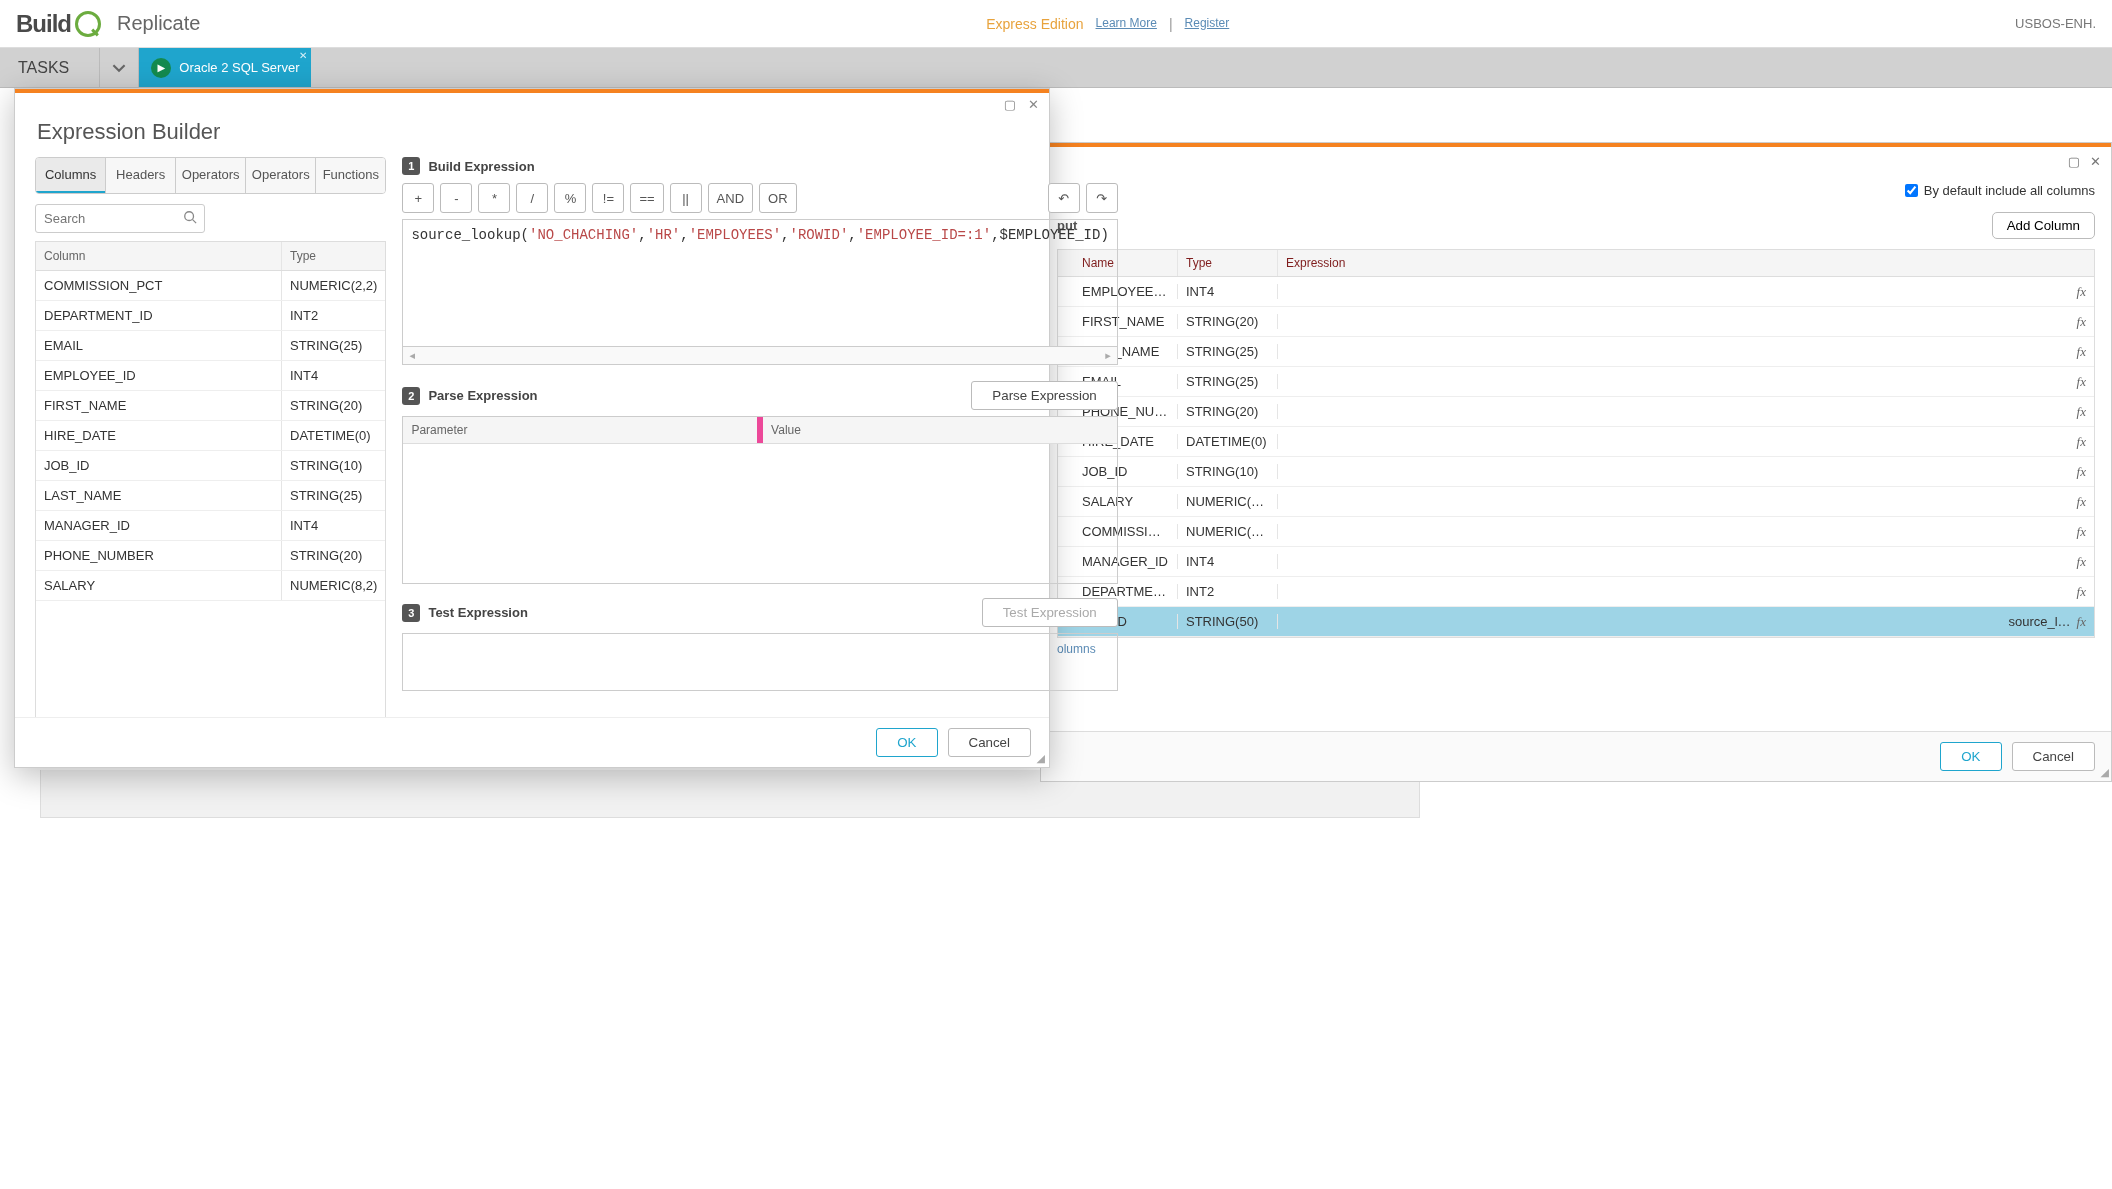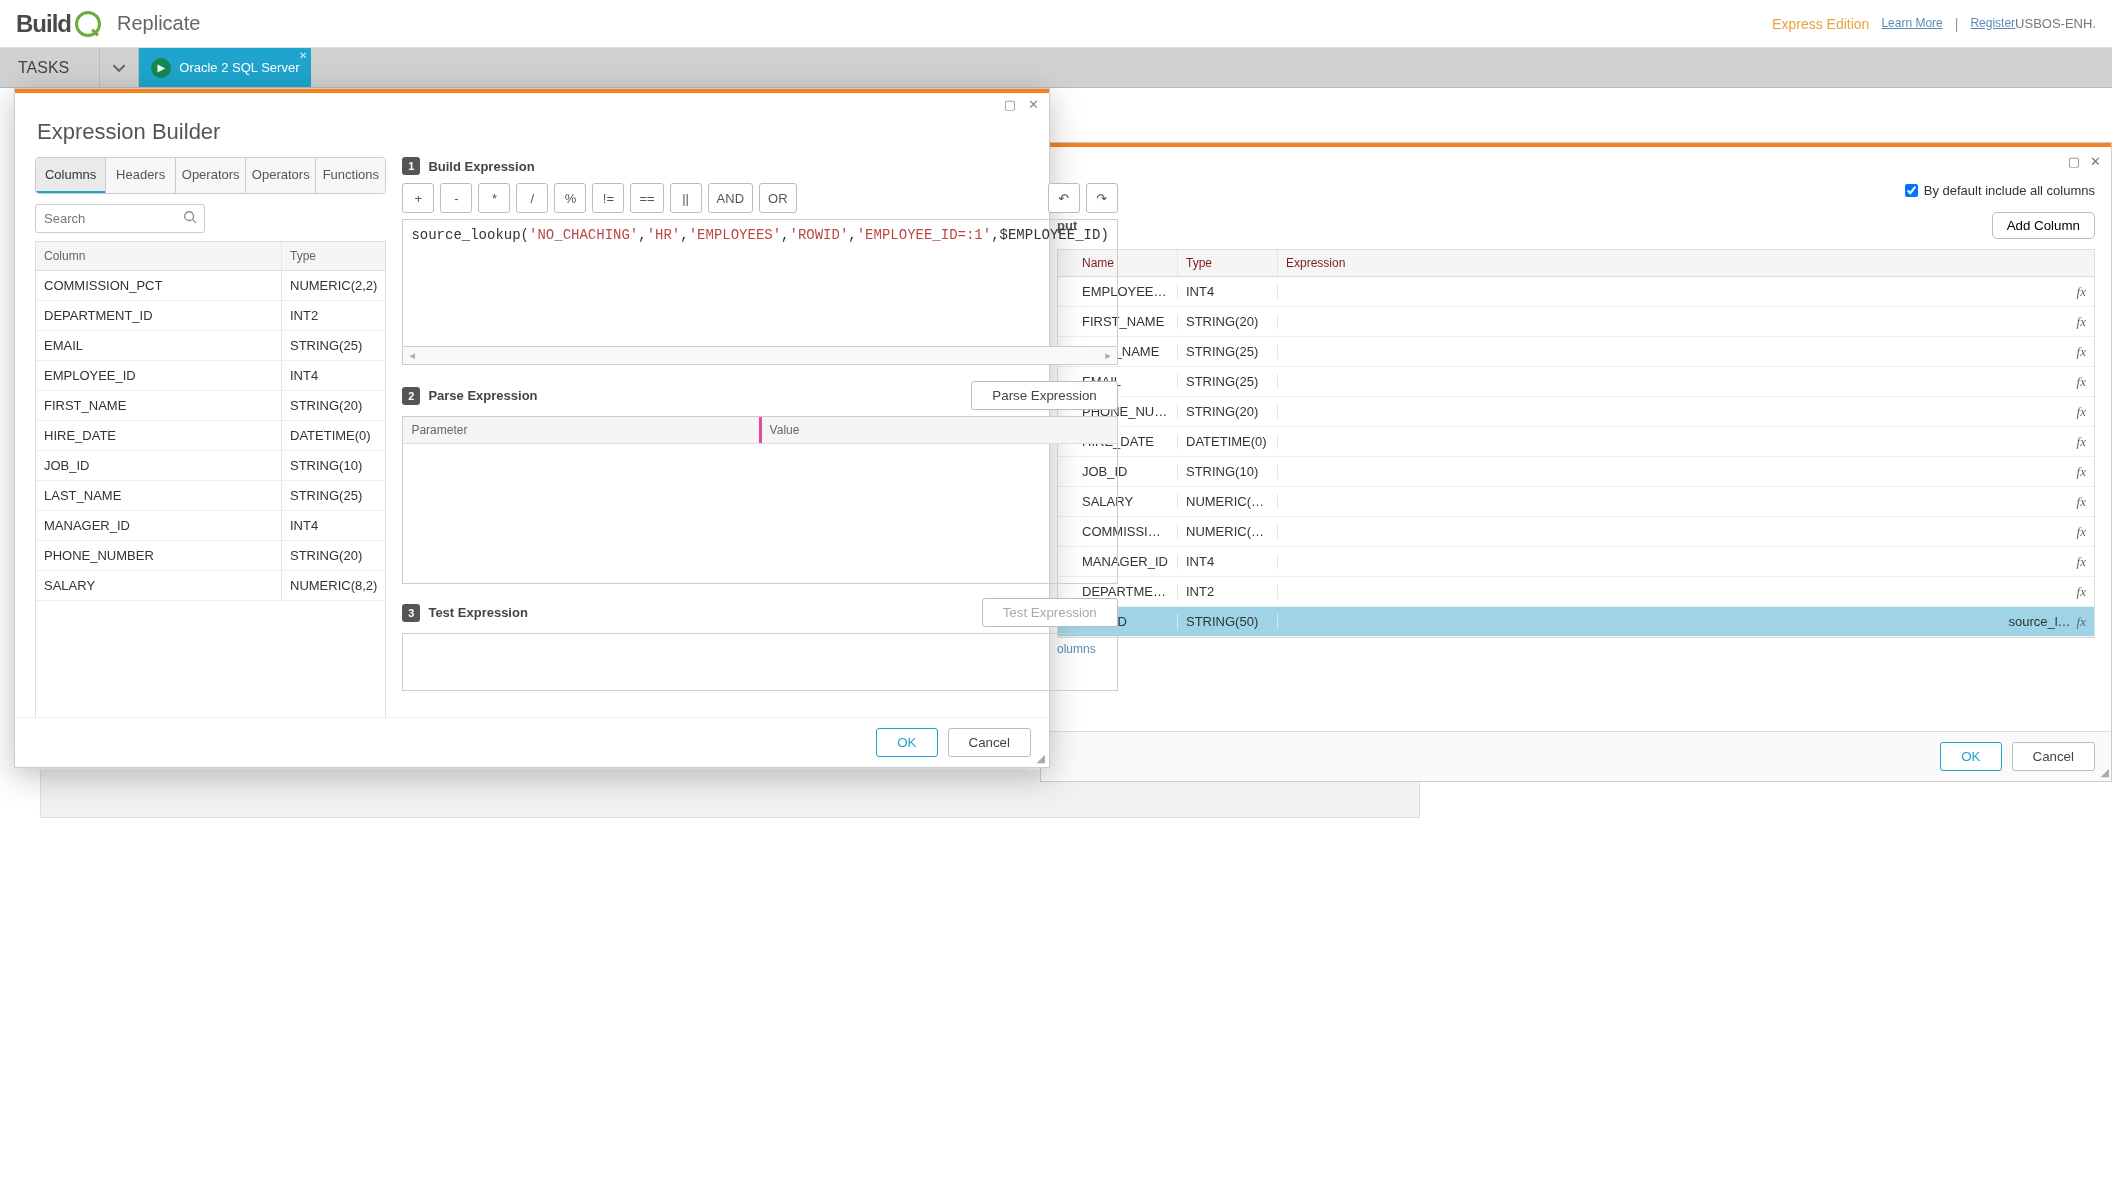--- a/index.html
+++ b/index.html
@@ -5,21 +5,21 @@
 * { box-sizing: border-box; margin: 0; padding: 0; }
 body { font-family: Arial, sans-serif; font-size: 13px; color: #333; background: #fff; overflow: hidden; }
 
 
 .app-header { display: flex; align-items: center; height: 48px; padding: 0 16px; border-bottom: 1px solid #ddd; }
 .logo-area { display: flex; align-items: center; gap: 4px; }
 .qlik-logo { font-size: 24px; font-weight: bold; color: #4a4a4a; letter-spacing: -1px; }
 .qlik-q { display: inline-flex; align-items: center; justify-content: center; width: 26px; height: 26px; border: 3px solid #6cac3f; border-radius: 50%; color: #6cac3f; font-weight: bold; font-size: 14px; position: relative; }
 .qlik-q::after { content: ''; position: absolute; width: 8px; height: 3px; background: #6cac3f; bottom: 0; right: -1px; transform: rotate(45deg); }
 .app-title { font-size: 20px; color: #666; margin-left: 16px; font-weight: 300; }
-.header-center { flex: 1; display: flex; justify-content: flex-end; gap: 12px; font-size: 14px; }
+.header-center { flex: 1; display: flex; justify-content: center; gap: 12px; font-size: 14px; }
 .edition-label { color: #e8a33d; }
 .link-learn { color: #5b8bb5; text-decoration: underline; cursor: pointer; font-size: 12px; }
 .divider { color: #999; }
 .link-reg { color: #5b8bb5; text-decoration: underline; cursor: pointer; font-size: 12px; }
 .host-label { color: #777; font-size: 13px; }
 
 
 .tabs-bar { display: flex; align-items: center; height: 40px; background: #d1d1d1; border-bottom: 1px solid #bbb; }
 .tasks-tab { display: flex; align-items: center; height: 100%; padding: 0 30px 0 18px; font-size: 16px; color: #444; background: #d1d1d1; }
 .tasks-chev { display: flex; align-items: center; justify-content: center; width: 40px; height: 100%; border-left: 1px solid #bbb; border-right: 1px solid #bbb; color: #666; }
@@ -86,21 +86,21 @@
 .expr-scroll { display:flex; justify-content:space-between; padding: 2px 6px; color:#aaa; font-size:11px; border:1px solid #ccc; border-top:none; background:#f9f9f9;}
 .kw { color: #333; }
 .str { color: #b94848; }
 .var { color: #333; }
 
 .step-head2 { display: flex; align-items: center; margin-top: 14px; }
 .step-head2 .btn-right { margin-left: auto; }
 .parse-table { border: 1px solid #ccc; height: 168px; margin-top: 6px; }
 .parse-head { display: flex; background: #f5f5f5; border-bottom: 1px solid #ddd; }
 .parse-head > div { padding: 6px 8px; color: #666; font-size: 12px; flex: 1; }
-.parse-head > div:first-child { border-right: 3px solid #ec4899; }
+.parse-head > div:first-child { border-right: 6px solid #ec4899; }
 .test-area { border: 1px solid #ccc; height: 58px; margin-top: 6px; }
 
 .modal-footer { position: absolute; bottom: 0; left: 0; right: 0; padding: 10px 18px; display: flex; justify-content: flex-end; gap: 10px; background:#fff; border-top:1px solid #eee;}
 .modal-footer .resize-grip { bottom:2px; right:4px;}
 
 .icon-click { cursor:pointer; }
 .long-bg-strip { position:absolute; left:40px; top:770px; width:1380px; height:48px; background:#f1f1f1; border:1px solid #ddd; border-top:none;}
 .chev-svg { width:14px; height:14px; }
 </style>
 </head>

